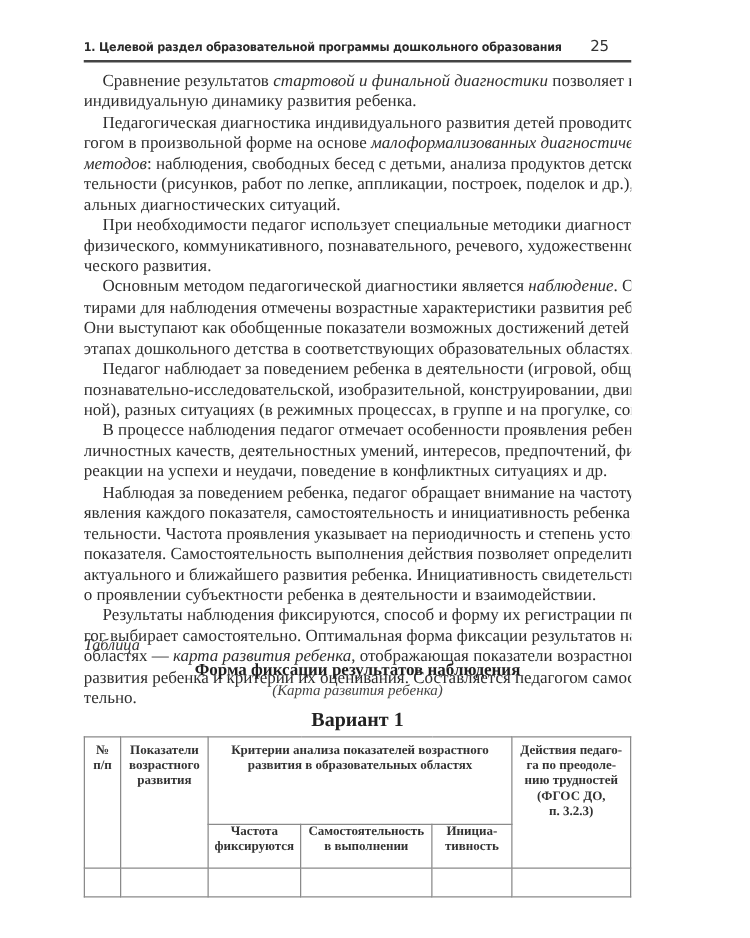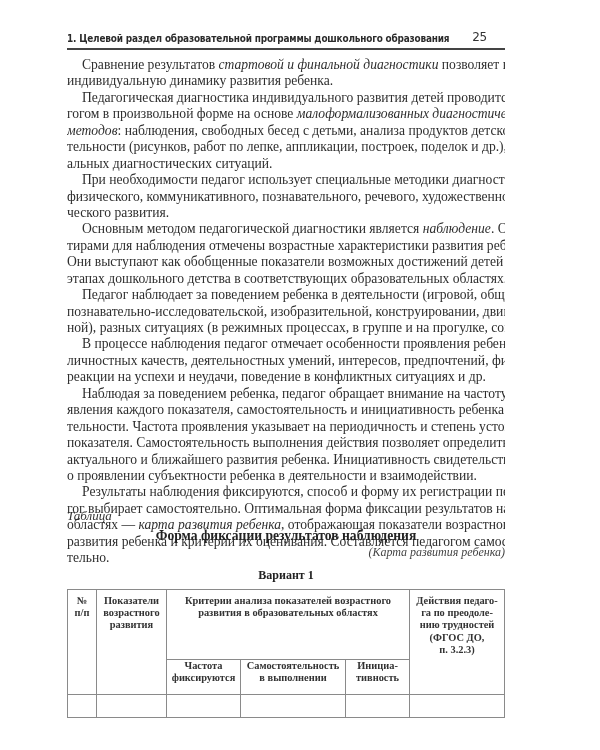--- a/index.html
+++ b/index.html
@@ -34,26 +34,26 @@
 
   .table-label {
     position: absolute; left: 67px; width: 438px; top: 508px; 
     font-family: "Liberation Serif", serif; font-style: italic; font-size: 13px; color: #333;
   }
   .table-title {
     position: absolute; left: 67px; width: 438px; top: 528px; text-align: center;
     font-family: "Liberation Serif", serif; font-weight: bold; font-size: 13.6px; color: #222;
   }
   .table-subtitle {
-    position: absolute; left: 67px; width: 438px; top: 545px; text-align: right;
+    position: absolute; left: 67px; width: 438px; top: 545px; text-align: center;
     font-family: "Liberation Serif", serif; font-style: italic; font-size: 12px; color: #444;
   }
   .variant {
     position: absolute; left: 67px; width: 438px; top: 568px; text-align: center;
-    font-family: "Liberation Serif", serif; font-weight: bold; font-size: 12px; color: #222;
+    font-family: "Liberation Serif", serif; font-weight: bold; font-size: 16px; color: #222;
   }
 
   table.form {
     position: absolute; left: 67px; top: 589px; width: 437px;
     border-collapse: collapse; table-layout: fixed;
     font-family: "Liberation Serif", serif; font-weight: bold; font-size: 10.4px; color: #333;
   }
   table.form td, table.form th {
     border: 1px solid #8a8a8a; padding: 0; vertical-align: top; text-align: center;
     font-weight: bold; line-height: 12.2px;

